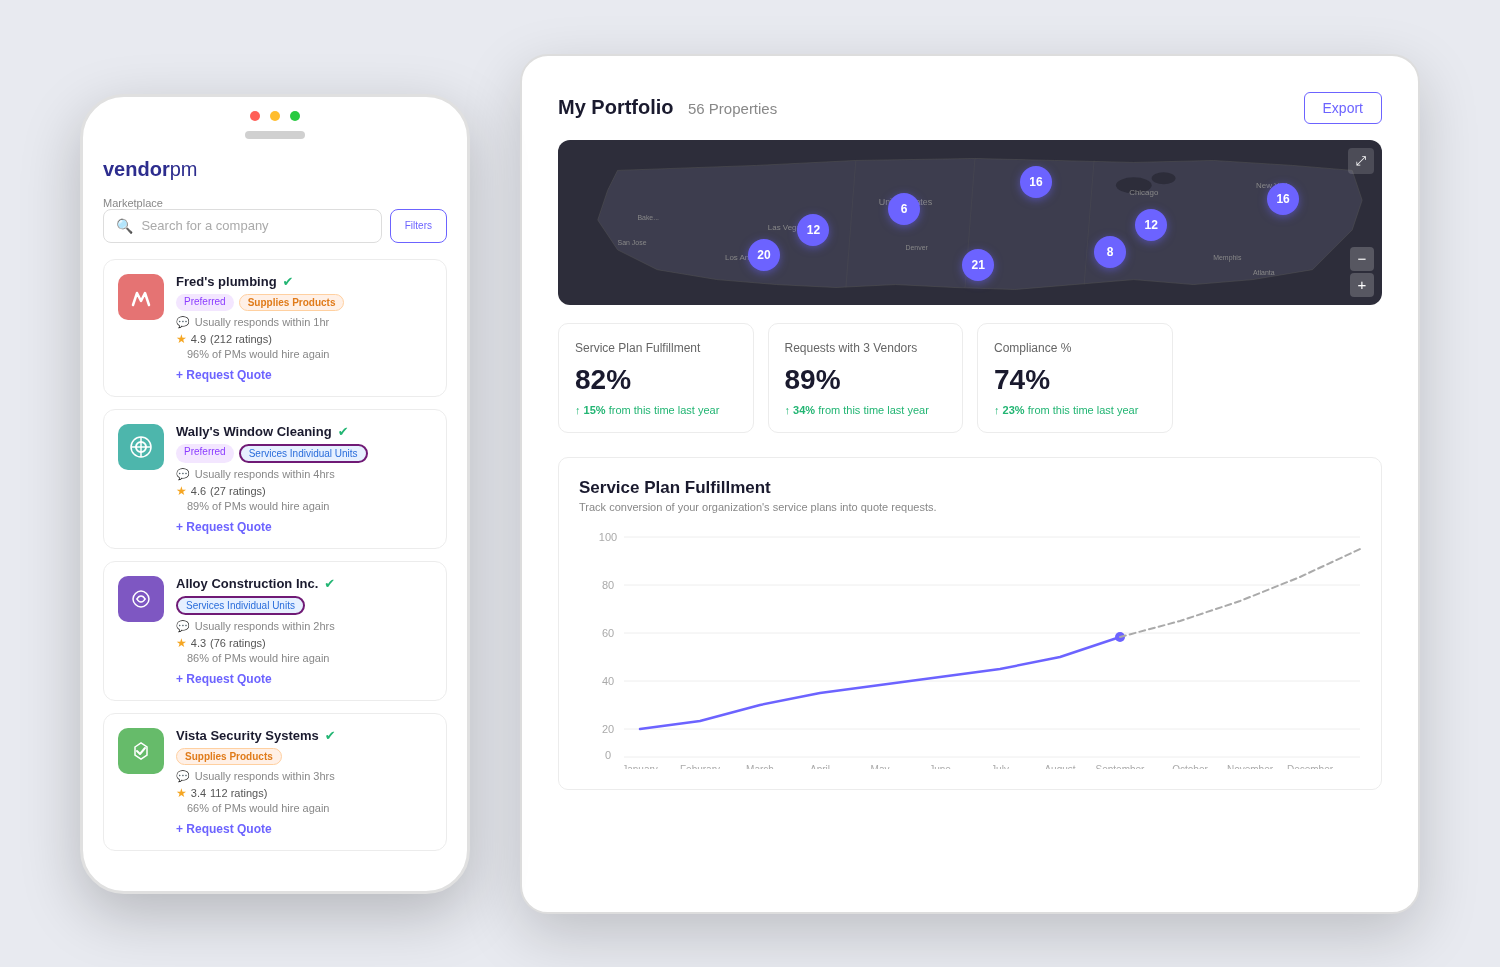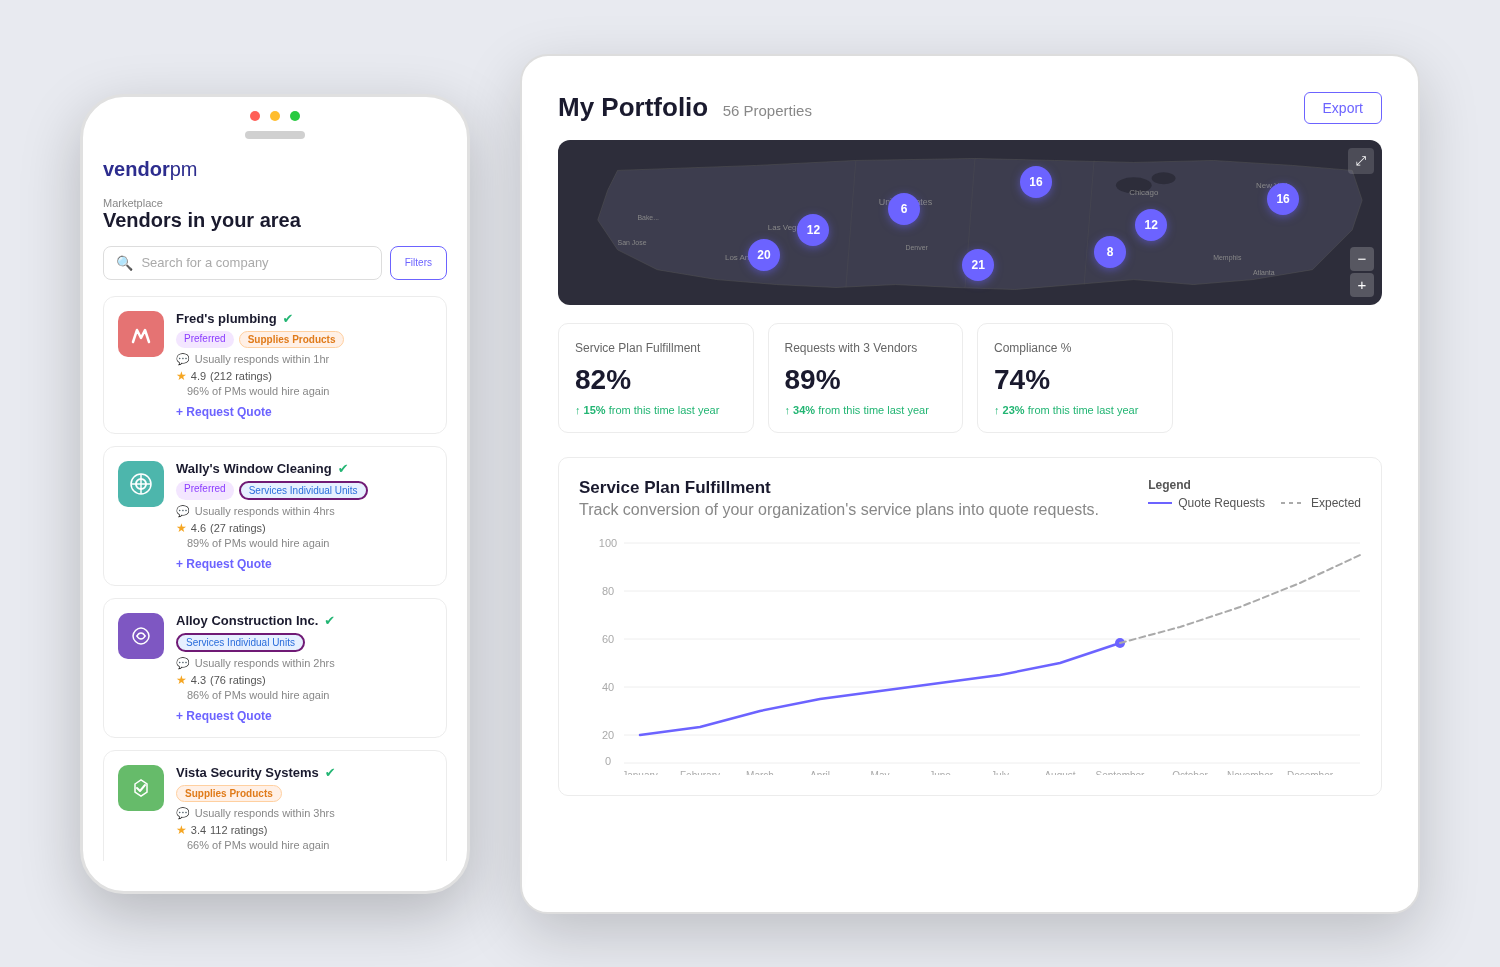--- a/index.html
+++ b/index.html
@@ -40,21 +40,21 @@
       height: 100%;
       overflow-y: auto;
     }
     .tablet-header {
       display: flex;
       align-items: center;
       justify-content: space-between;
       margin-bottom: 16px;
     }
     .portfolio-title {
-      font-size: 26px;
+      font-size: 20px;
       font-weight: 700;
       color: #1a1a2e;
     }
     .portfolio-count {
       font-size: 15px;
       color: #888;
       margin-left: 10px;
       font-weight: 400;
     }
     .export-btn {
@@ -185,21 +185,21 @@
       justify-content: space-between;
       align-items: flex-start;
       margin-bottom: 16px;
     }
     .chart-title {
       font-size: 17px;
       font-weight: 700;
       color: #1a1a2e;
     }
     .chart-subtitle {
-      font-size: 16px;
+      font-size: 11px;
       color: #888;
       margin-top: 3px;
     }
     .chart-legend {
       display: flex;
       gap: 16px;
       align-items: center;
       font-size: 12px;
       color: #555;
     }
@@ -509,33 +509,20 @@
           </div>
         </div>
       </div>
 
       <div class="chart-section">
         <div class="chart-header">
           <div>
             <div class="chart-title">Service Plan Fulfillment</div>
             <div class="chart-subtitle">Track conversion of your organization's service plans into quote requests.</div>
           </div>
-          <div>
-            <div style="font-size:12px;font-weight:600;color:#555;margin-bottom:4px;">Legend</div>
-            <div class="chart-legend">
-              <div class="legend-item">
-                <div class="legend-line"></div>
-                <span>Quote Requests</span>
-              </div>
-              <div class="legend-item">
-                <div class="legend-dashed"></div>
-                <span>Expected</span>
-              </div>
-            </div>
-          </div>
         </div>
         <div class="chart-area">
           <svg width="100%" height="100%" viewBox="0 0 780 240" xmlns="http://www.w3.org/2000/svg">
 
             <text x="28" y="12" fill="#aaa" font-size="11" text-anchor="middle">100</text>
             <text x="28" y="60" fill="#aaa" font-size="11" text-anchor="middle">80</text>
             <text x="28" y="108" fill="#aaa" font-size="11" text-anchor="middle">60</text>
             <text x="28" y="156" fill="#aaa" font-size="11" text-anchor="middle">40</text>
             <text x="28" y="204" fill="#aaa" font-size="11" text-anchor="middle">20</text>
             <text x="28" y="230" fill="#aaa" font-size="11" text-anchor="middle">0</text>
@@ -597,21 +584,20 @@
     <div class="phone-notch"></div>
     <div class="phone-content">
 
       <div class="phone-logo">
         <span class="logo-text">
           <span style="font-weight:800;">vendor</span><span class="logo-pm">pm</span>
         </span>
       </div>
 
       <div class="marketplace-label">Marketplace</div>
-      <div class="vendors-title">Vendors in your area</div>
 
       <div class="search-row">
         <div class="search-box">
           <span class="search-icon-ph">🔍</span>
           <span class="search-input-text">Search for a company</span>
         </div>
         <button class="filters-btn">Filters</button>
       </div>
 
       <div class="vendor-card">

